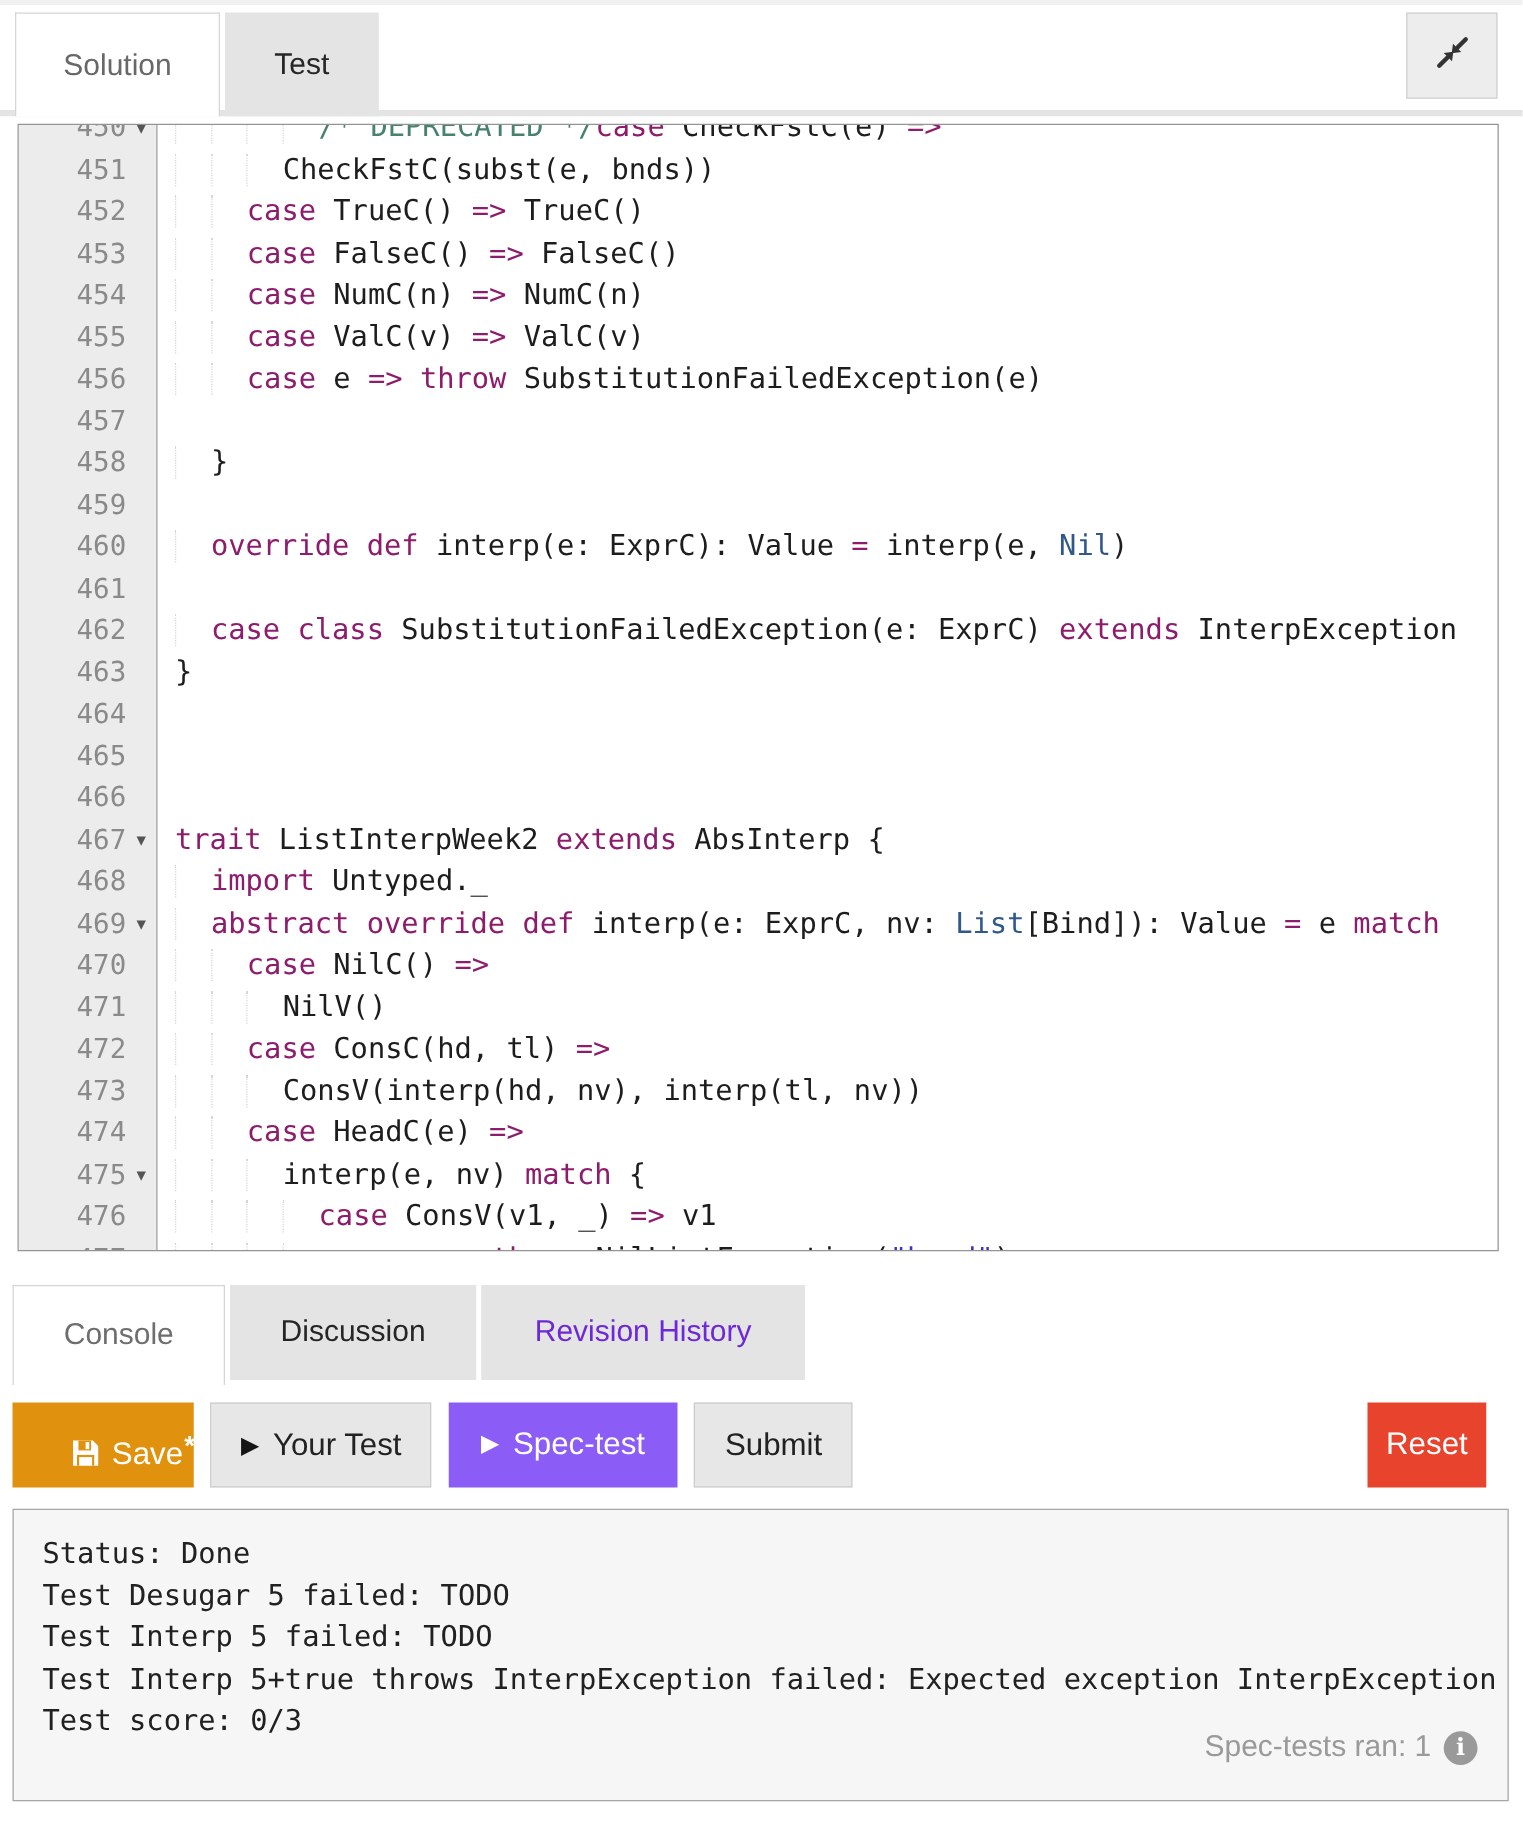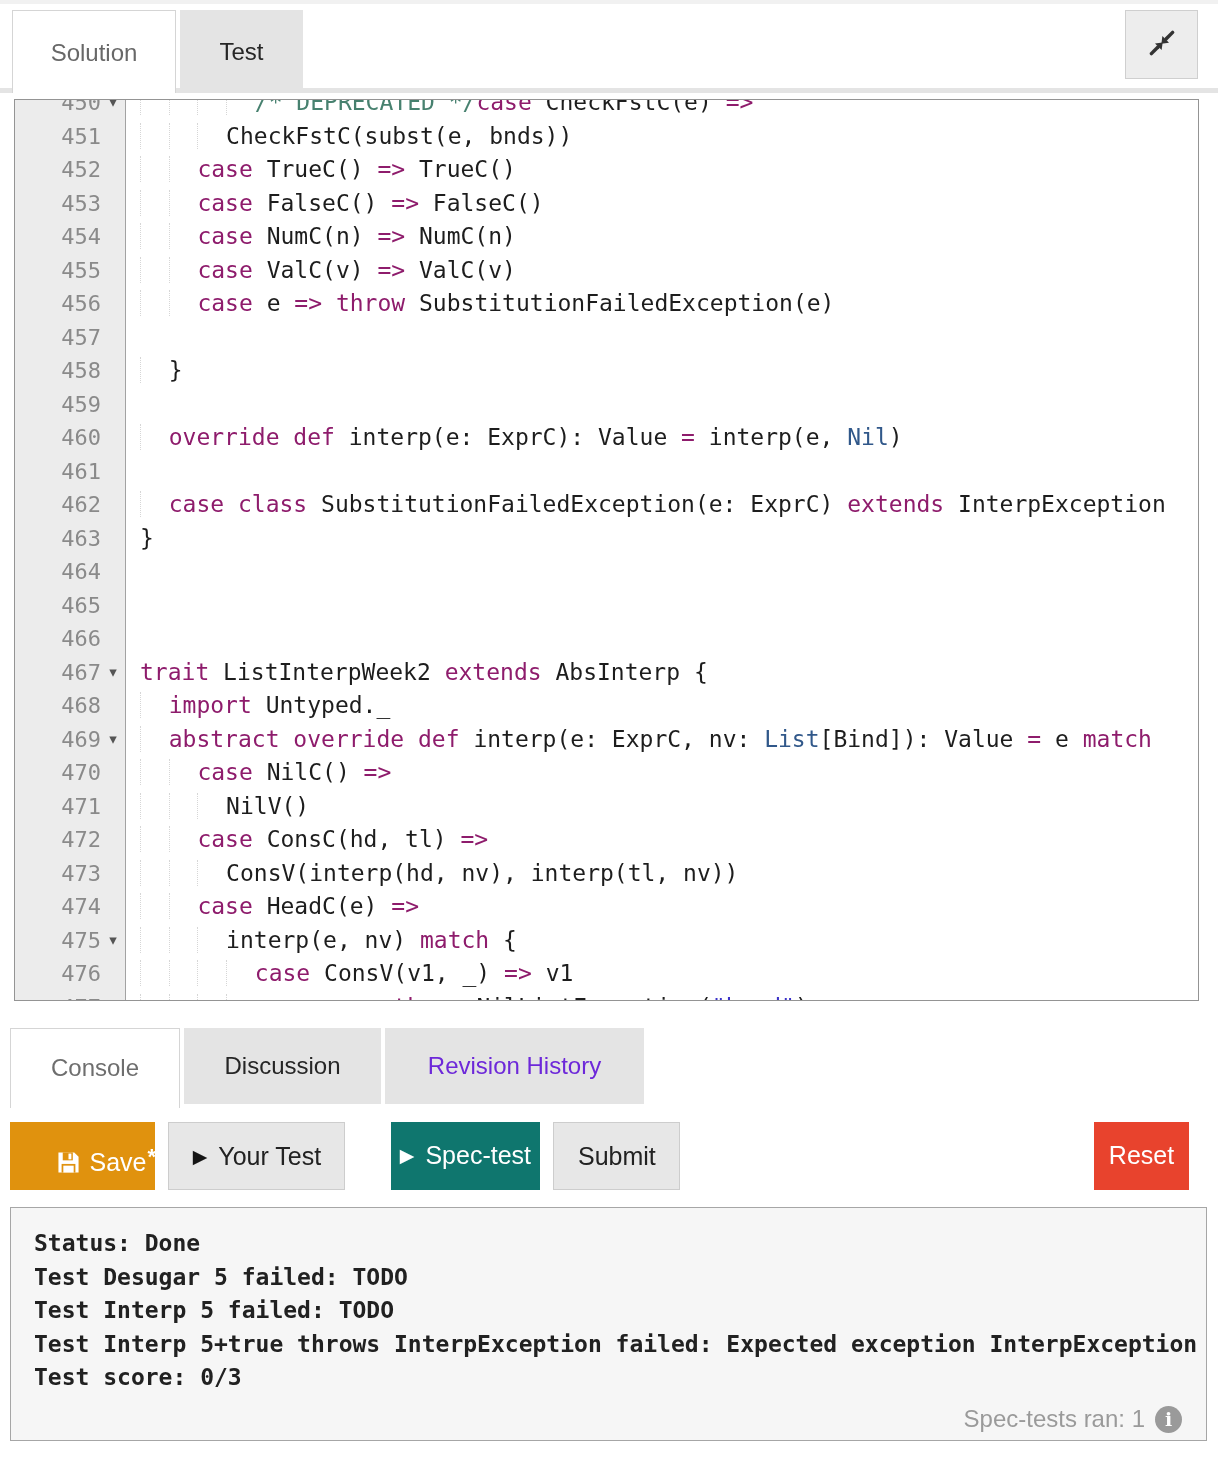--- a/index.html
+++ b/index.html
@@ -63,39 +63,39 @@
   
   .toolbar{position:absolute;top:1122px;left:10px;width:1198px;height:68px;}
   .btn{
     display:inline-block;height:68px;line-height:66px;box-sizing:border-box;vertical-align:top;
     font-size:25px;text-align:center;margin-right:9px;cursor:default;white-space:nowrap;
   }
   .btn-save{width:145px;background:#e0920e;color:#fff;text-align:right;}
   .btn-save sup{font-size:22px;font-weight:bold;position:relative;top:2px;left:1px;}
   .btn-gray{background:#e7e7e7;border:1px solid #cdcdcd;color:#222;}
   .btn-yourtest{width:177px;}
-  .btn-spec{width:149px;background:#0f766e;color:#fff;margin-left:32px;}
+  .btn-spec{width:183px;background:#8b5cf6;color:#fff;}
   .btn-submit{width:127px;}
   .btn-reset{position:absolute;right:10px;top:0;width:95px;background:#e8432d;color:#fff;}
   .play{font-size:19px;display:inline-block;transform:translateY(-2px);margin-right:11px;}
   .play-dark{color:#151515;}
   .play-light{color:#fff;}
   .save-ic{display:inline-block;vertical-align:-3px;margin-right:9px;}
   
   .console{
     position:absolute;left:10px;top:1207px;width:1197px;height:234px;box-sizing:border-box;
     background:#f6f6f6;border:1px solid #a6a6a6;overflow:hidden;
   }
-  .console-lines{padding-top:19px;font-weight:bold;}
+  .console-lines{padding-top:19px;}
   .console-line{
     height:33.5px;line-height:33.5px;white-space:pre;padding-left:23px;
     font-family:"DejaVu Sans Mono",monospace;font-size:23px;color:#212121;
   }
   .console-footer{
-    position:absolute;right:24px;bottom:7px;color:#9a9a9a;font-size:24px;
+    position:absolute;right:24px;bottom:28px;color:#9a9a9a;font-size:24px;
     display:flex;align-items:center;
   }
   .info-ic{
     display:inline-block;width:27px;height:27px;line-height:27px;border-radius:50%;
     background:#9a9a9a;color:#fff;text-align:center;margin-left:10px;
     font-family:"DejaVu Serif",serif;font-weight:bold;font-size:19px;
   }
 </style>
 </head>
 <body>

